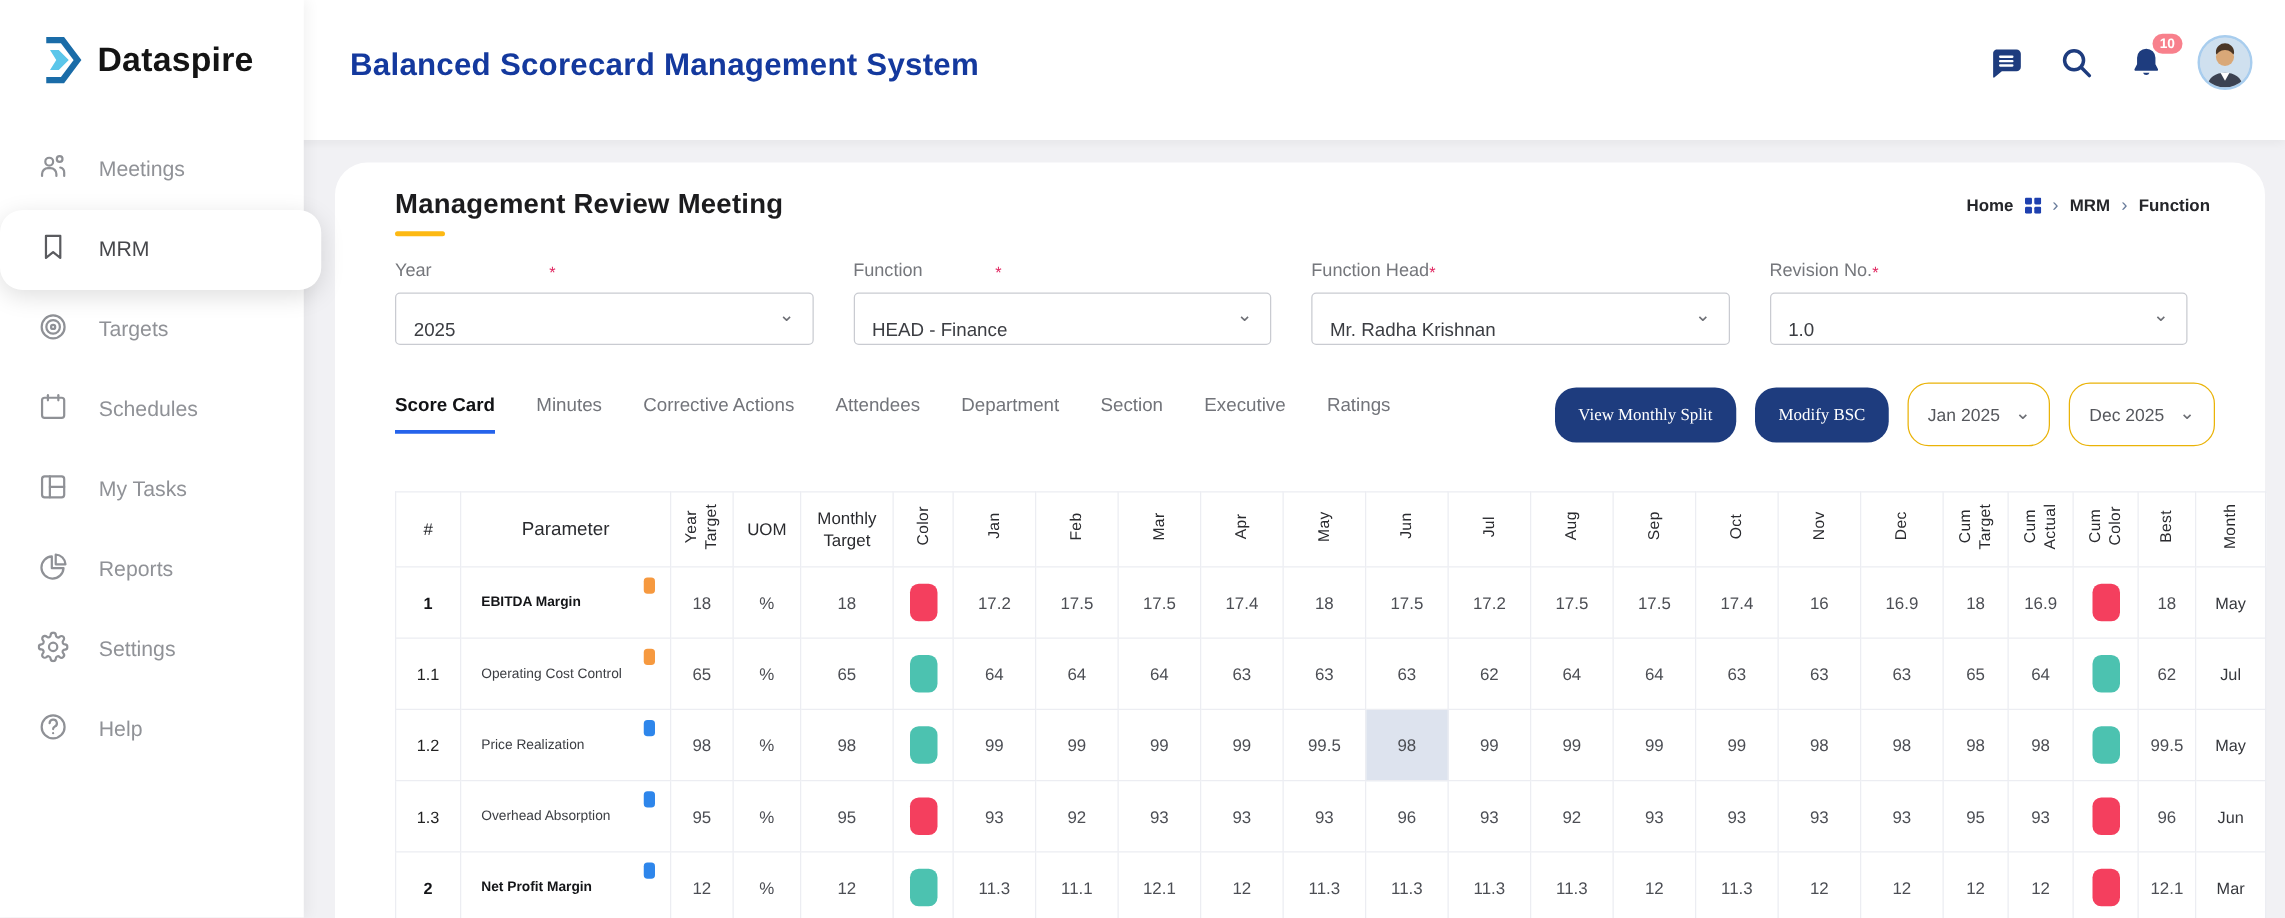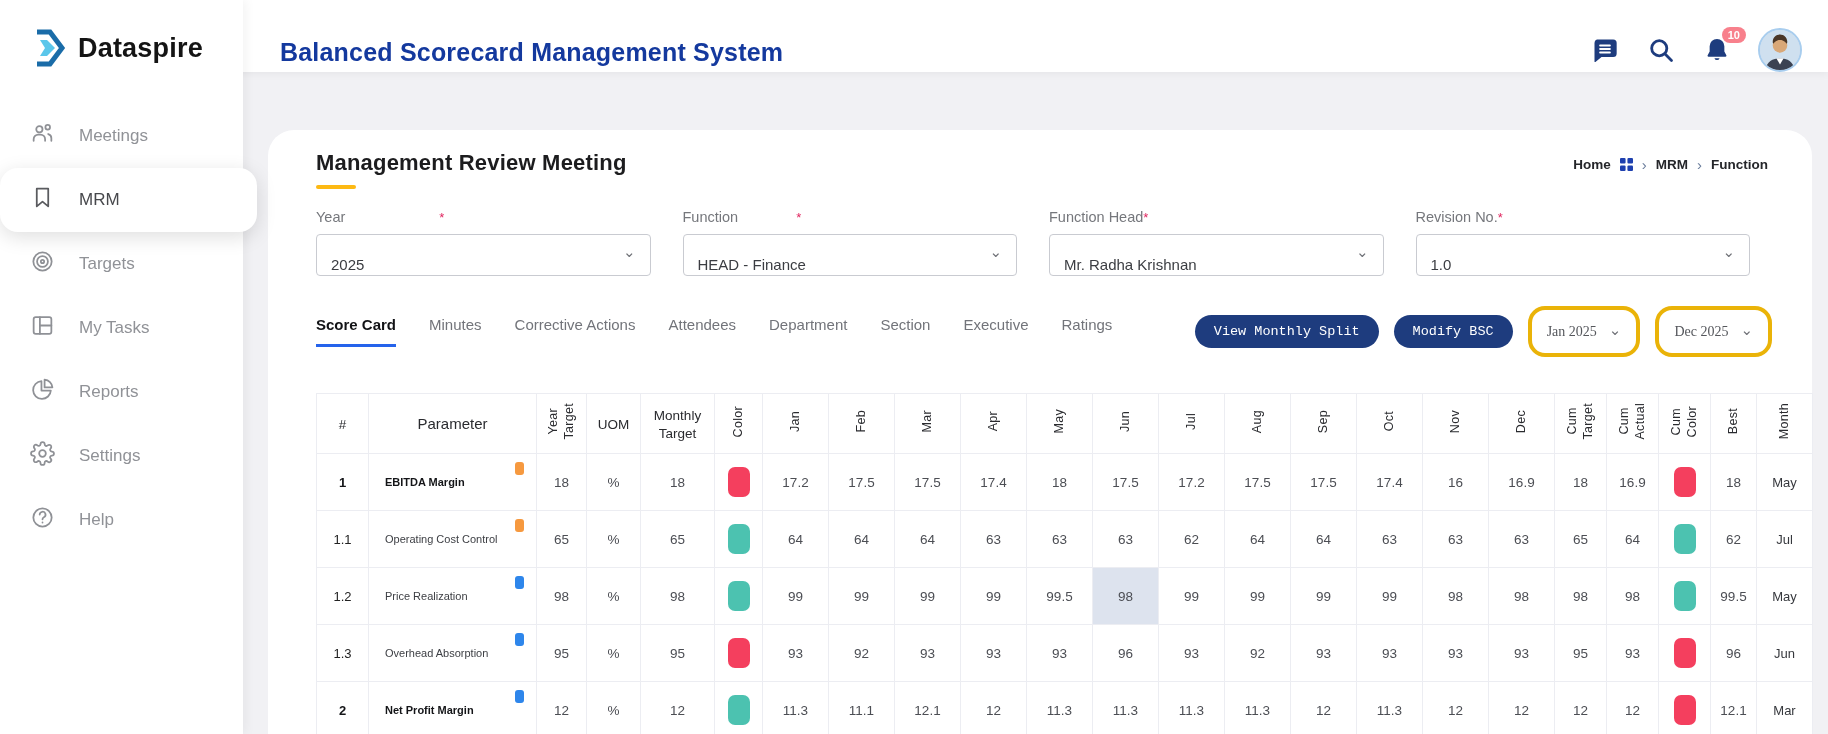--- a/index.html
+++ b/index.html
@@ -1,20 +1,20 @@
 <!DOCTYPE html>
 <html><head>
 <meta charset="utf-8">
 <style>
   * { box-sizing: border-box; margin: 0; padding: 0; }
   html,body { width:1828px; height:734px; overflow:hidden;
     font-family:"Liberation Sans", sans-serif; background:#f1f1f4; }
 
   
-  .topbar { position:absolute; left:0; top:0; right:0; height:72px; background:#fff;
+  .topbar { position:absolute; left:0; top:0; right:0; height:112px; background:#fff;
     box-shadow:0 2px 8px rgba(0,0,0,.05); z-index:4; }
   .app-title { position:absolute; left:280px; top:38px; font-size:25px; font-weight:bold;
     color:#14399e; letter-spacing:.2px; }
   .top-icons { position:absolute; right:26px; top:28px; display:flex; align-items:center; gap:26px; }
   .tb-icon { width:30px; height:30px; display:flex; align-items:center; justify-content:center; cursor:pointer; position:relative; }
   .tb-icon svg { width:28px; height:28px; }
   .notif-badge { position:absolute; top:-8px; right:-14px; background:#f8808c; color:#fff;
     font-size:11px; padding:2px 6px; border-radius:9px; font-weight:bold; }
   .avatar { width:44px; height:44px; border-radius:50%; border:2px solid #a8cdee; overflow:hidden; cursor:pointer; background:#cfe0ef; }
 
@@ -58,24 +58,24 @@
   .sel-val { font-size:15px; color:#3b3d42;margin-top:18px; }
   .sel-chev { color:#6d6f75; font-size:15px; margin-top:-6px; }
 
   
   .tab-row { display:flex; align-items:center; margin-top:30px; padding-right:40px; }
   .tabs { display:flex; align-items:flex-end; }
   .tab { margin-right:33px; font-size:15px; color:#72747a; padding-bottom:11px; cursor:pointer;
     border-bottom:3px solid transparent; white-space:nowrap; }
   .tab.active { color:#121316; font-weight:bold; border-bottom-color:#2563eb; }
   .actions { margin-left:auto; display:flex; align-items:center; gap:15px; }
-  .btn-solid { background:#1e3c7e; color:#fff; border:none; border-radius:17px; height:33px;
-    padding:0 19px; font-size:13.5px; font-family:Liberation Mono, monospace; cursor:pointer; white-space:nowrap; }
-  .btn-outline { background:#fff; border:4px solid #eab308; border-radius:17px; height:51px;
-    padding:0 15px; font-size:14px; color:#55575c; display:flex; align-items:center; gap:12px; cursor:pointer; white-space:nowrap;font-family:Liberation Serif, serif; }
+  .btn-solid { background:#1e3c7e; color:#fff; border:none; border-radius:17px; height:44px;
+    padding:0 19px; font-size:13.5px; font-family:Liberation Serif, serif; cursor:pointer; white-space:nowrap; }
+  .btn-outline { background:#fff; border:1px solid #eab308; border-radius:17px; height:51px;
+    padding:0 15px; font-size:14px; color:#55575c; display:flex; align-items:center; gap:12px; cursor:pointer; white-space:nowrap; }
   .btn-outline .sel-chev { margin-top:-4px; }
 
   
   .table-wrap { margin-top:36px; }
   table { width:100%; table-layout:fixed; border-collapse:collapse; }
   th, td { border:1px solid #ecedf2; text-align:center; vertical-align:middle; }
   th { height:60px; font-weight:normal; color:#2a2b2f; background:#fff; }
   th .h-flat { font-size:13.5px; color:#2a2b2f; }
   th .h-flat.big { font-size:15px; }
   .rot { writing-mode:vertical-rl; transform:rotate(180deg); white-space:pre-line;
@@ -152,20 +152,28 @@
           </svg></span>
         <span class="nav-label">MRM</span>
       </div>
       <div class="nav-item">
         <span class="nav-icon"><svg viewBox="0 0 24 24" fill="none" stroke-width="1.7" stroke-linecap="round" stroke-linejoin="round" stroke="currentColor">
             <circle cx="12" cy="12" r="8.8"></circle>
             <circle cx="12" cy="12" r="5.2"></circle>
             <circle cx="12" cy="12" r="1.6"></circle>
           </svg></span>
         <span class="nav-label">Targets</span>
+      </div>
+      <div class="nav-item">
+        <span class="nav-icon"><svg viewBox="0 0 24 24" fill="none" stroke-width="1.7" stroke-linecap="round" stroke-linejoin="round" stroke="currentColor">
+            <rect x="3.5" y="5" width="17" height="15.5" rx="2"></rect>
+            <line x1="8" y1="3" x2="8" y2="7"></line>
+            <line x1="16" y1="3" x2="16" y2="7"></line>
+          </svg></span>
+        <span class="nav-label">Schedules</span>
       </div>
       <div class="nav-item">
         <span class="nav-icon"><svg viewBox="0 0 24 24" fill="none" stroke-width="1.7" stroke-linecap="round" stroke-linejoin="round" stroke="currentColor">
             <rect x="3.5" y="4" width="17" height="16" rx="2"></rect>
             <line x1="9.5" y1="4" x2="9.5" y2="20"></line>
             <line x1="9.5" y1="12" x2="20.5" y2="12"></line>
           </svg></span>
         <span class="nav-label">My Tasks</span>
       </div>
       <div class="nav-item">

